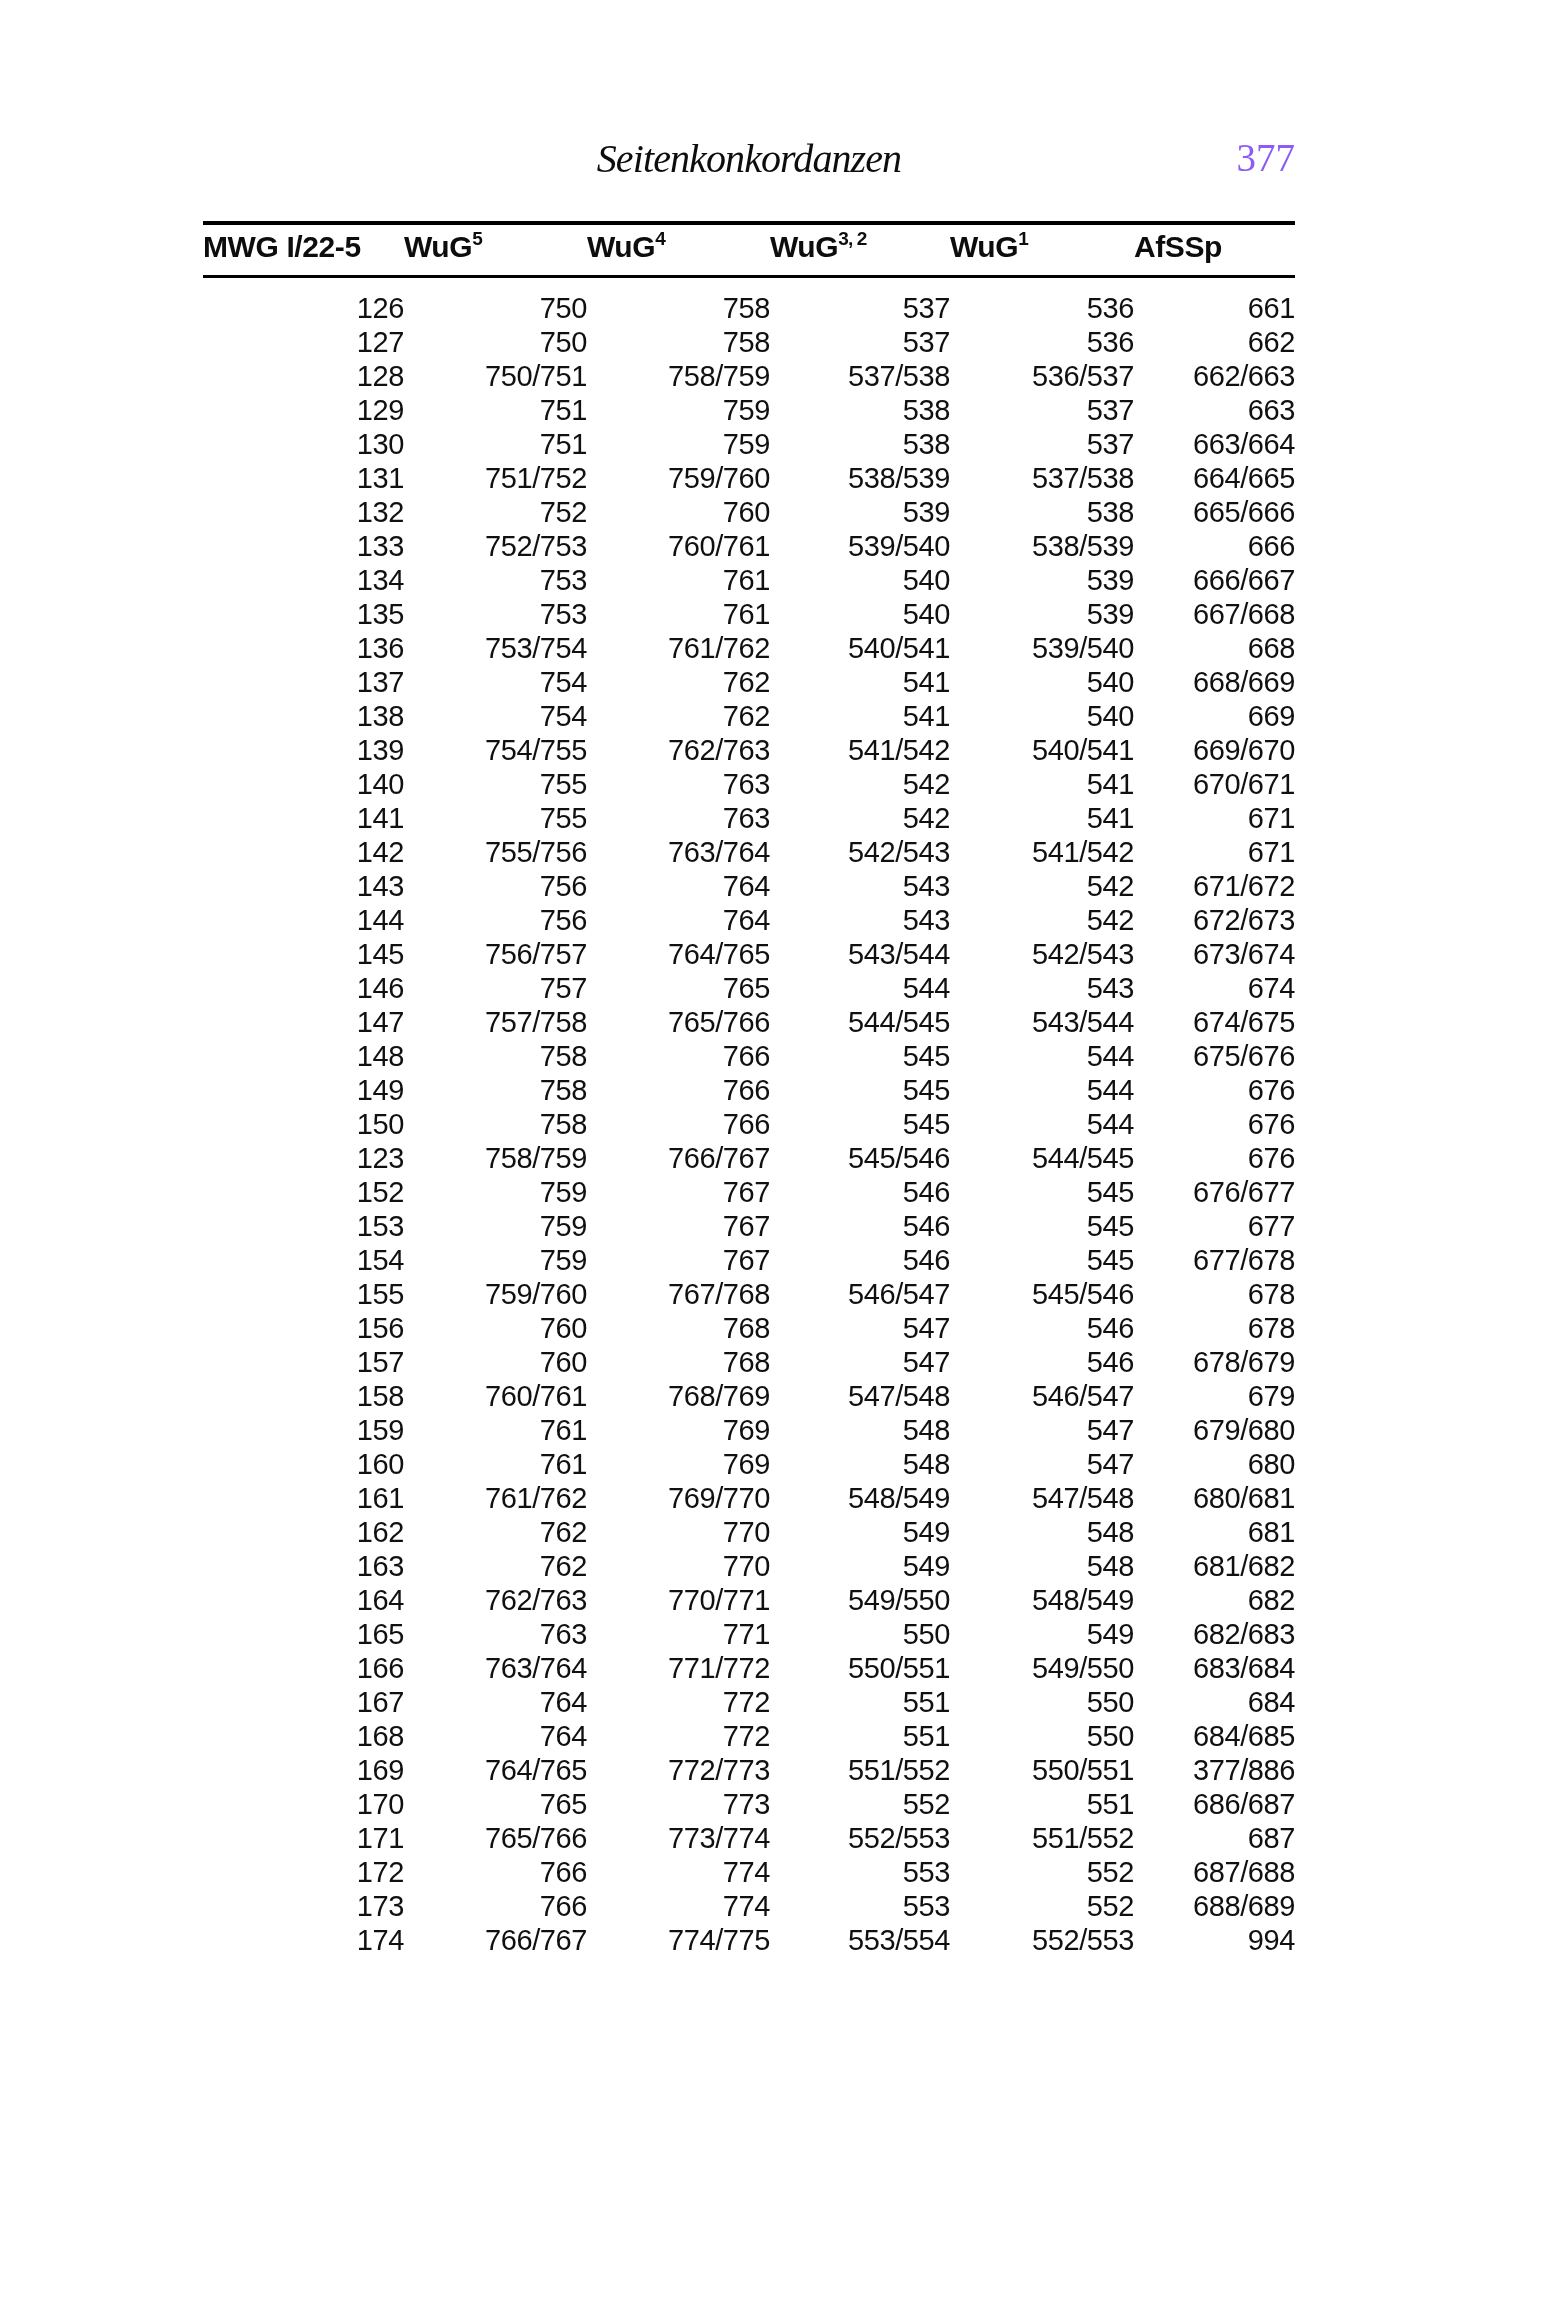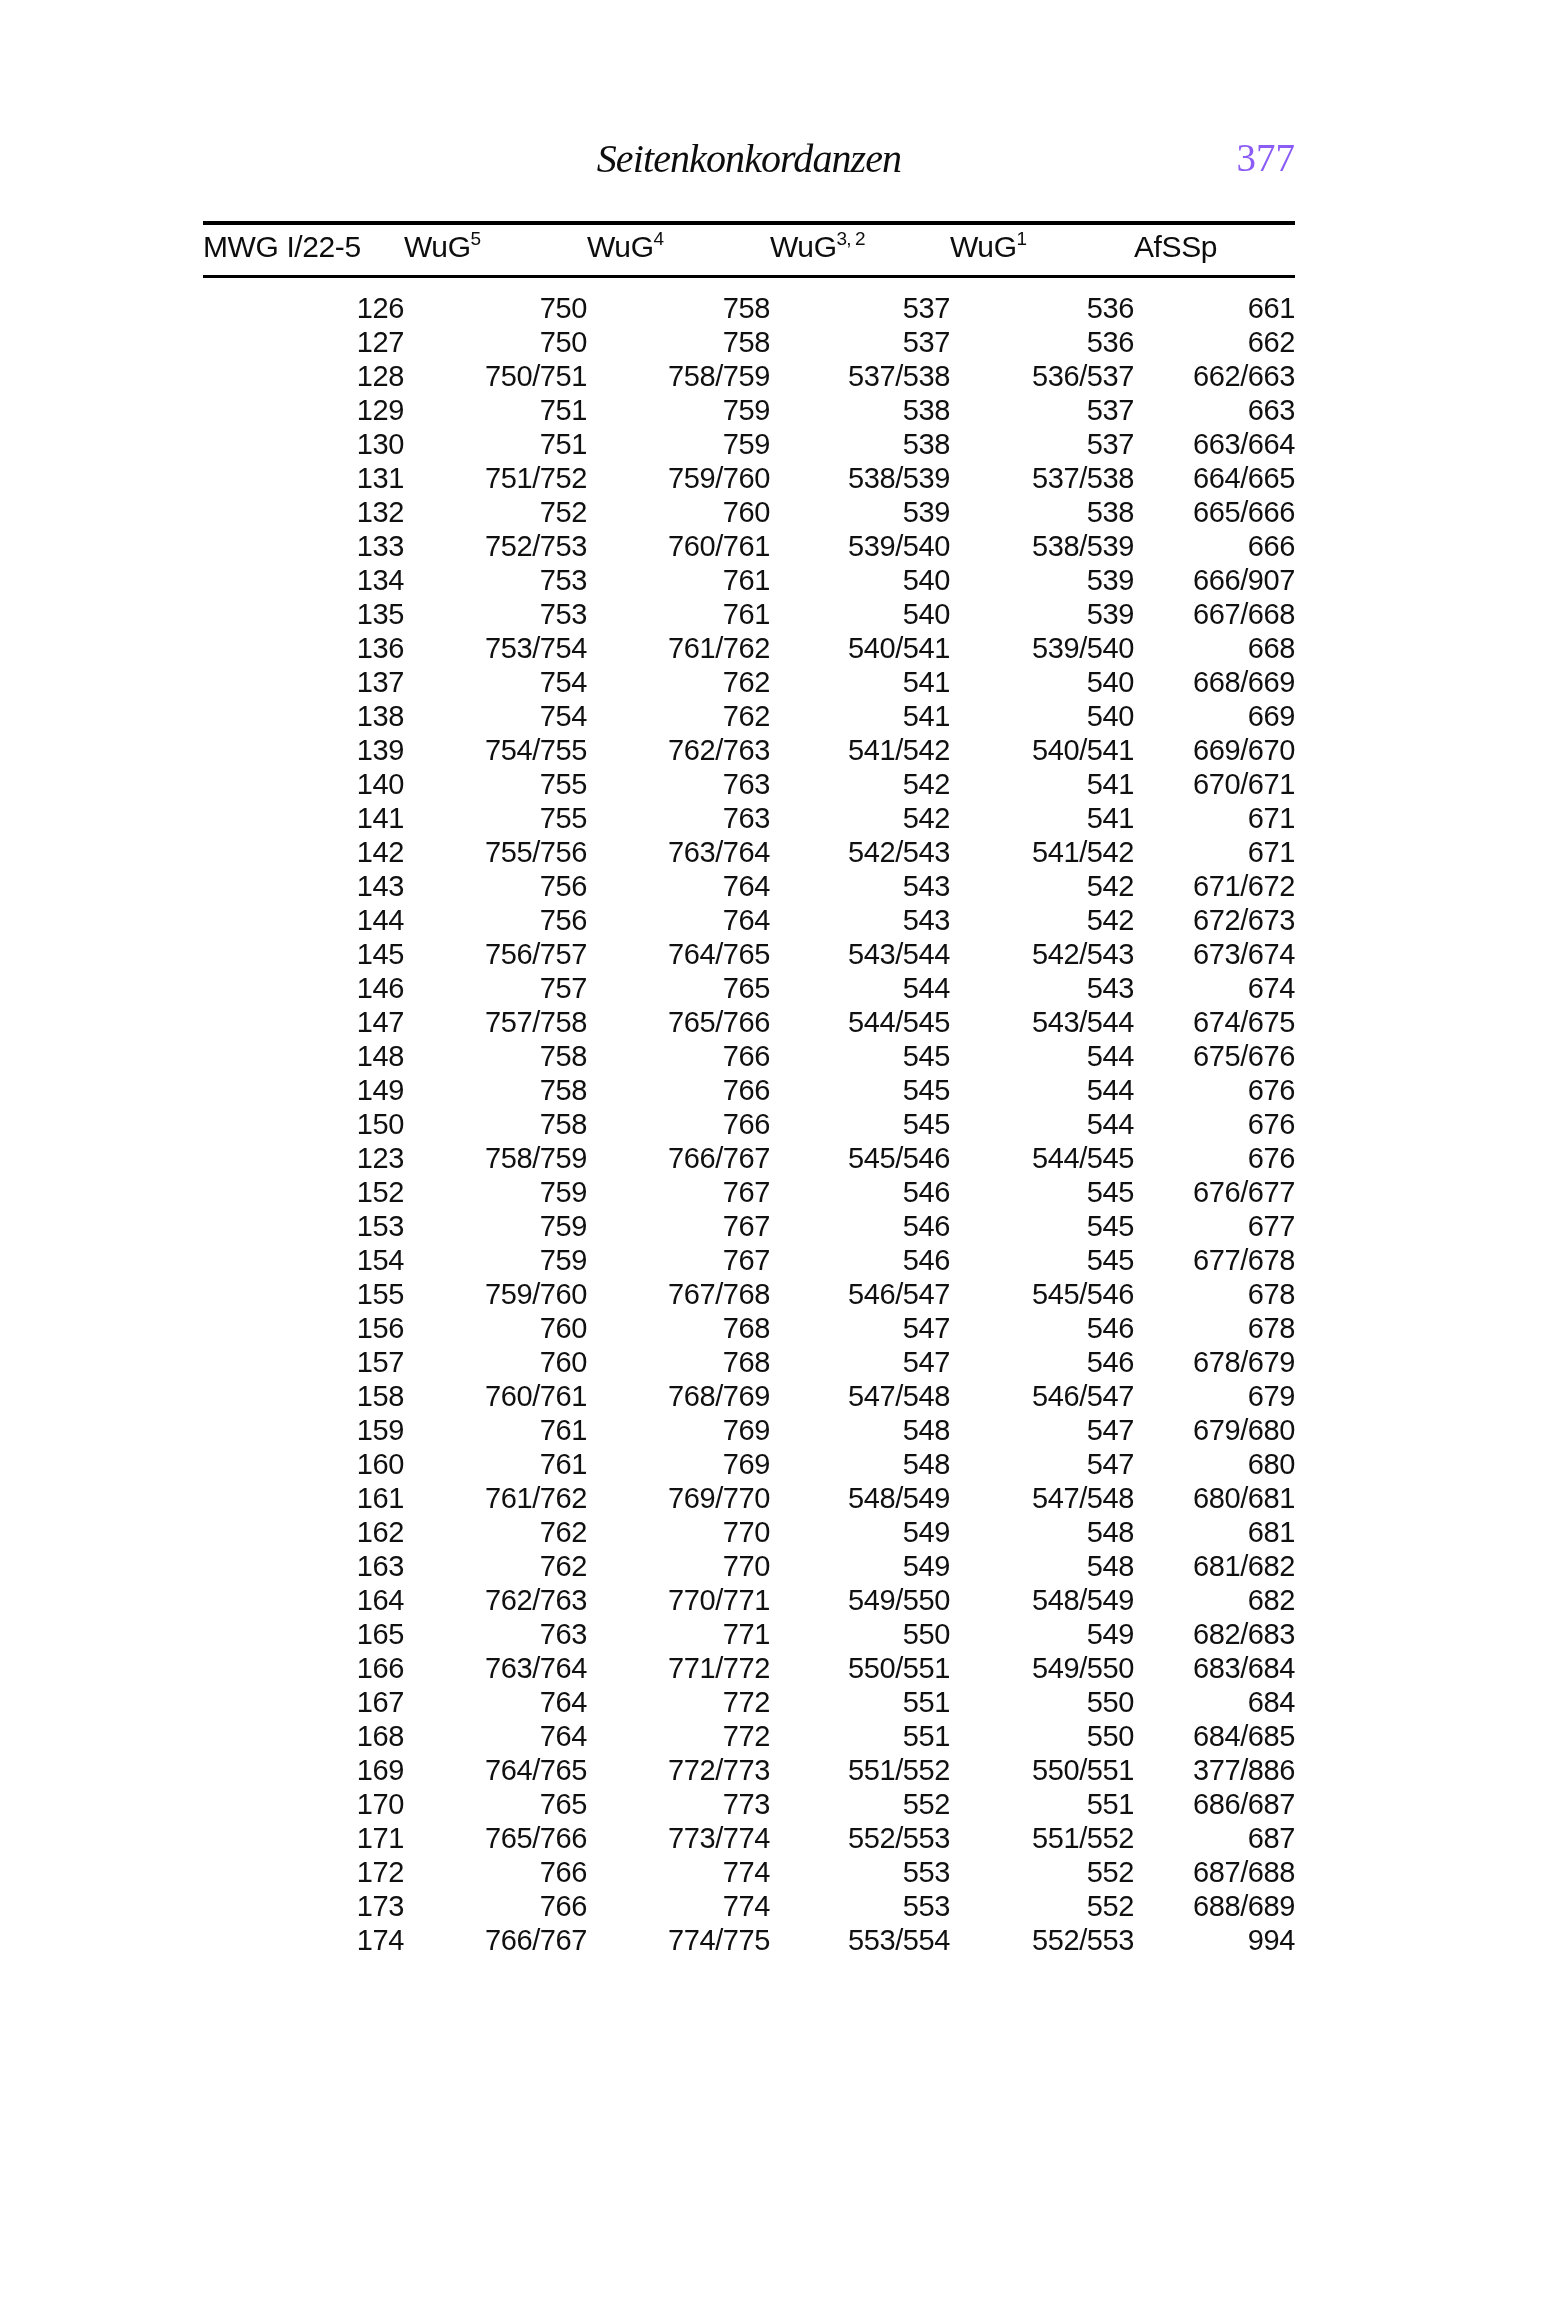--- a/index.html
+++ b/index.html
@@ -50,21 +50,21 @@
   .thead {
     position: absolute;
     left: 203px; top: 230px;
     width: 1092px;
     display: grid;
     grid-template-columns: 201px 183px 183px 180px 184px 1fr;
     font-size: 30px;
     letter-spacing: -0.4px;
     color: #0d0d0d;
   }
-  .thead .hcell { white-space: nowrap; }
+  .thead .hcell { white-space: nowrap; font-weight: bold; }
   .thead sup {
     font-size: 19px;
     line-height: 0;
     vertical-align: 12px;
     letter-spacing: -0.9px;
   }
   .tbody {
     position: absolute;
     left: 203px; top: 291px;
     width: 1092px;
@@ -170,21 +170,21 @@
         <span class="tcell">539/540</span>
         <span class="tcell">538/539</span>
         <span class="tcell">666</span>
       </div>
       <div class="trow">
         <span class="tcell">134</span>
         <span class="tcell">753</span>
         <span class="tcell">761</span>
         <span class="tcell">540</span>
         <span class="tcell">539</span>
-        <span class="tcell">666/907</span>
+        <span class="tcell">666/667</span>
       </div>
       <div class="trow">
         <span class="tcell">135</span>
         <span class="tcell">753</span>
         <span class="tcell">761</span>
         <span class="tcell">540</span>
         <span class="tcell">539</span>
         <span class="tcell">667/668</span>
       </div>
       <div class="trow">

